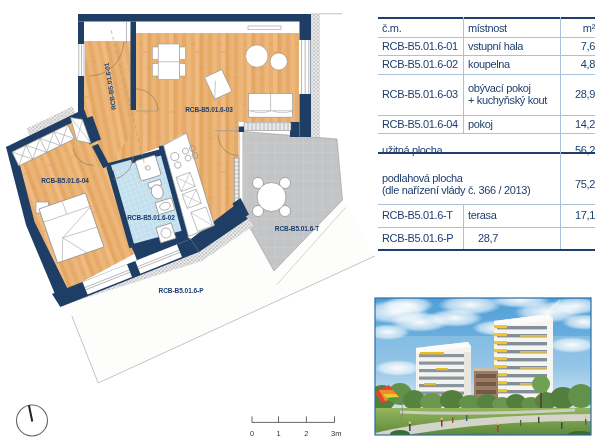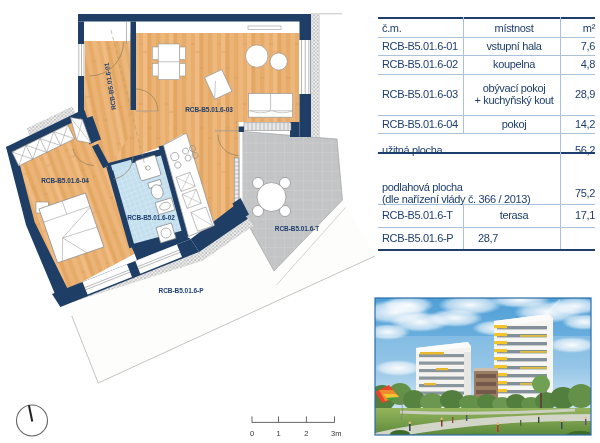--- a/index.html
+++ b/index.html
@@ -4,21 +4,21 @@
 <style>
 html,body{margin:0;padding:0;background:#ffffff;width:600px;height:443px;overflow:hidden;}
 *{box-sizing:border-box;}
 body{font-family:"Liberation Sans",sans-serif;}
 #wrap{position:relative;width:600px;height:443px;background:#fff;}
 #plansvg{position:absolute;left:0;top:0;}
 
 #tbl{position:absolute;left:378px;top:17px;width:217px;color:#1d3e6e;}
 #tbl .row{position:absolute;left:0;width:217px;display:flex;align-items:center;}
 #tbl .c1{width:85px;padding-left:4px;}
-#tbl .c2{width:97px;padding-left:5px;text-align:center;}
+#tbl .c2{width:97px;padding-left:5px;}
 #tbl .c3{width:35px;text-align:right;}
 #tbl .hl{position:absolute;left:0;width:217px;height:1px;background:#a9c2da;}
 #tbl .thick{height:2px;background:#1d3e6e;}
 #tbl .vl{position:absolute;width:1px;background:#a9c2da;}
 .ft{font-size:11px;letter-spacing:-0.35px;white-space:nowrap;}
 </style>
 </head>
 <body>
 <div id="wrap">
 <svg id="plansvg" width="600" height="443" viewBox="0 0 600 443" xmlns="http://www.w3.org/2000/svg">
@@ -501,21 +501,21 @@
       </div>
  <div class="row ft" style="top:97.5px;height:18.7px">
         <div class="c1">RCB-B5.01.6-04</div>
         <div class="c2">pokoj</div>
         <div class="c3">14,2</div>
       </div>
  <div class="row ft" style="top:116.2px;height:33px">
         <div class="c1" style="width:182px">užitná plocha</div>
         <div class="c3">56,2</div>
       </div>
- <div class="row ft" style="top:150px;height:51.4px">
+ <div class="row ft" style="top:141px;height:51.4px">
         <div class="c1" style="width:182px">podlahová plocha<br>(dle nařízení vlády č. 366 / 2013)</div>
         <div class="c3">75,2</div>
       </div>
  <div class="row ft" style="top:186.8px;height:22.9px">
         <div class="c1">RCB-B5.01.6-T</div>
         <div class="c2">terasa</div>
         <div class="c3">17,1</div>
       </div>
  <div class="row ft" style="top:209.7px;height:22.3px">
         <div class="c1">RCB-B5.01.6-P</div>

